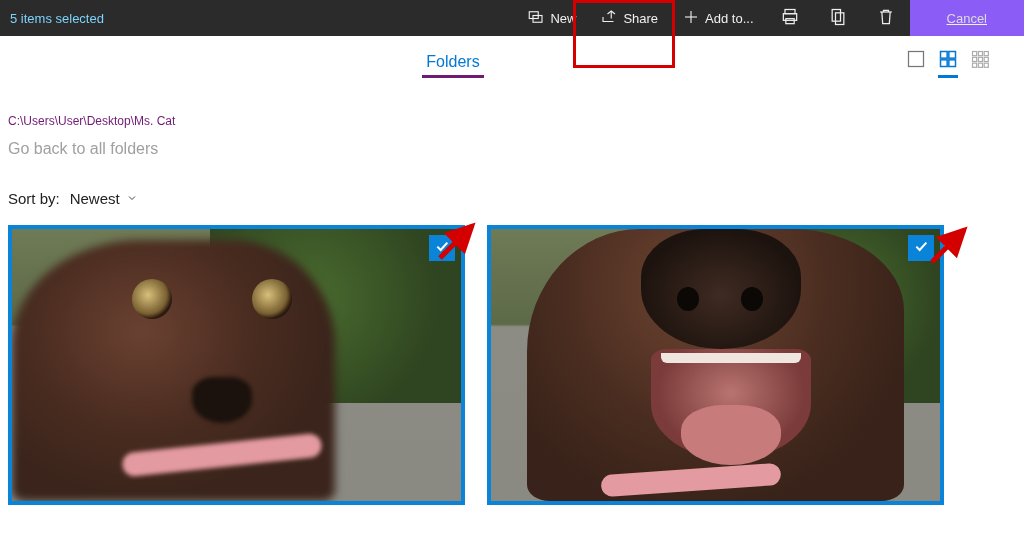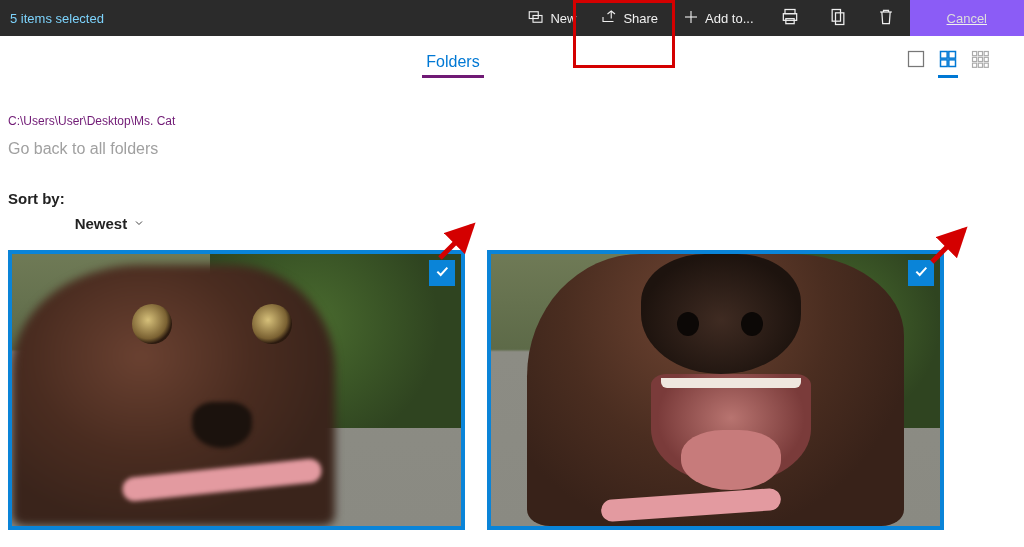--- a/index.html
+++ b/index.html
@@ -70,22 +70,22 @@
     }
     .view-btn svg { width: 20px; height: 20px; }
     .view-btn.active svg rect { stroke: #0078d4; }
     .view-btn.active { border-bottom: 3px solid #0078d4; padding-bottom: 2px; }
     .view-btn { cursor: pointer; padding-bottom: 2px; }
 
     .path-block { padding: 24px 8px 0 8px; }
     .path-text { font-size: 12px; color: #701a75; }
     .back-link { font-size: 16px; color: #a0a0a0; margin-top: 12px; cursor: pointer; }
 
-    .sort-row { padding: 32px 8px 0 8px; font-size: 15px; color: #222; display: flex; align-items: flex-start; gap: 10px; font-weight: bold; }
-    .sort-value { display: flex; align-items: center; gap: 6px; cursor: pointer; margin-top: 25px; }
+    .sort-row { padding: 32px 8px 0 8px; font-size: 15px; color: #222; display: flex; align-items: flex-end; gap: 10px; }
+    .sort-value { display: flex; align-items: center; gap: 6px; cursor: pointer; }
     .sort-value svg { width: 12px; height: 12px; }
 
     .grid {
       display: flex;
       gap: 22px;
       padding: 18px 8px 0 8px;
     }
     .thumb {
       width: 457px;
       height: 280px;

